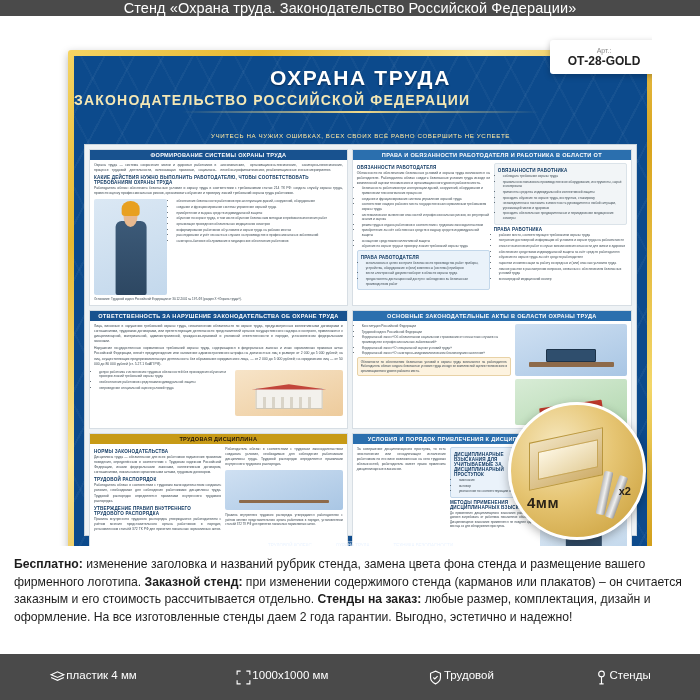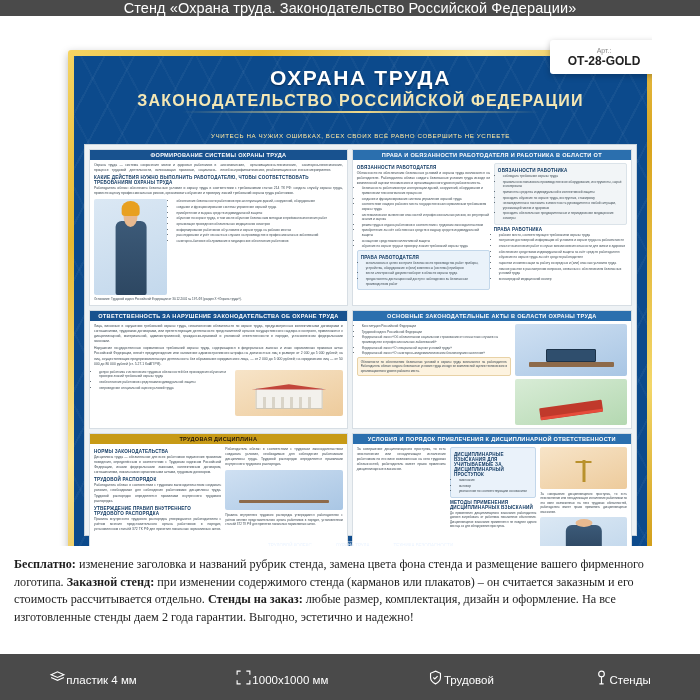--- a/index.html
+++ b/index.html
@@ -56,22 +56,22 @@
   }
 
   
   .board-head { position:absolute; left:0; right:0; top:0; height:72px; }
   .board-title {
     position:absolute; left:0; right:0; top:10px; text-align:center;
     color:#ffffff; font-weight:bold; font-size:21px; letter-spacing:1.6px;
     text-shadow:0 1px 2px rgba(0,0,0,.45);
   }
   .board-sub {
-    position:absolute; left:0; right:0; top:36px; text-align:center;
-    color:#f4e7b4; font-weight:bold; font-size:16px; letter-spacing:1.2px;
+    position:absolute; left:0; right:0; top:36px; 
+    color:#f4e7b4; font-weight:bold; font-size:14px; letter-spacing:1.2px;
   }
   .board-sub-line {
     position:absolute; left:108px; right:108px; top:55px; height:2px;
     background:linear-gradient(90deg,rgba(244,231,180,0),#f0d98a,rgba(244,231,180,0));
   }
   .board-motto {
     position:absolute; left:0; right:0; top:76px; text-align:center;
     color:#ffe9a3; font-size:6.2px; letter-spacing:.6px;
   }
 
@@ -210,32 +210,32 @@
     background:linear-gradient(90deg,#b9b9b9,#efefef,#9a9a9a);
     border-radius:2px; transform:rotate(12deg);
   }
   .fastener .screw.two { right:22px; bottom:18px; transform:rotate(20deg); }
   .fastener .x2 {
     position:absolute; right:12px; bottom:40px; font-size:11px; font-weight:bold; color:#2b2318;
   }
 
   
   .desc {
-    padding:10px 14px 6px; font-size:12.2px; line-height:1.45; color:#1d1d1d;font-family:Liberation Serif, serif;
+    padding:10px 14px 6px; font-size:12.2px; line-height:1.45; color:#1d1d1d;
   }
   .desc b { font-weight:bold; }
 
   
   .features {
     position:absolute; left:0; bottom:0; width:700px; height:46px;
     background:#4a4a4a; color:#ffffff;
     display:flex; align-items:center; justify-content:space-around;
     font-size:11.5px;
   }
-  .feat { display:flex; align-items:flex-end; }
+  .feat { display:flex; align-items:flex-start; }
   .feat svg { display:block; }
 </style>
 </head>
 <body>
 
 <div class="topbar">
   <span>Стенд «Охрана труда. Законодательство Российской Федерации»</span>
 </div>
 
 <div class="stage">
@@ -441,20 +441,27 @@
       </div>
 
       <div class="plate-strip">
         <span class="plate">ТРУДОВОЙ КОДЕКС</span>
         <span class="plate">ОХРАНА ТРУДА</span>
         <span class="plate">ТЕХНИКА БЕЗОПАСНОСТИ</span>
       </div>
     </div>
   </div>
 
+  <div class="fastener">
+    <div class="mount"></div>
+    <div class="mm">4мм</div>
+    <div class="screw"></div>
+    <div class="screw two"></div>
+    <div class="x2">x2</div>
+  </div>
 </div>
 
 <div class="desc">
   <b>Бесплатно:</b><span> изменение заголовка и названий рубрик стенда, замена цвета фона стенда и размещение вашего фирменного логотипа. </span><b>Заказной стенд:</b><span> при изменении содержимого стенда (карманов или плакатов) – он считается заказным и его стоимость рассчитывается отдельно. </span><b>Стенды на заказ:</b><span> любые размер, комплектация, дизайн и оформление. На все изготовленные стенды даем 2 года гарантии. Выгодно, эстетично и надежно!</span>
 </div>
 
 <div class="features">
   <div class="feat">
     <span>
       <svg width="17" height="17" viewBox="0 0 24 24" fill="none" stroke="#ffffff" stroke-width="1.6">

